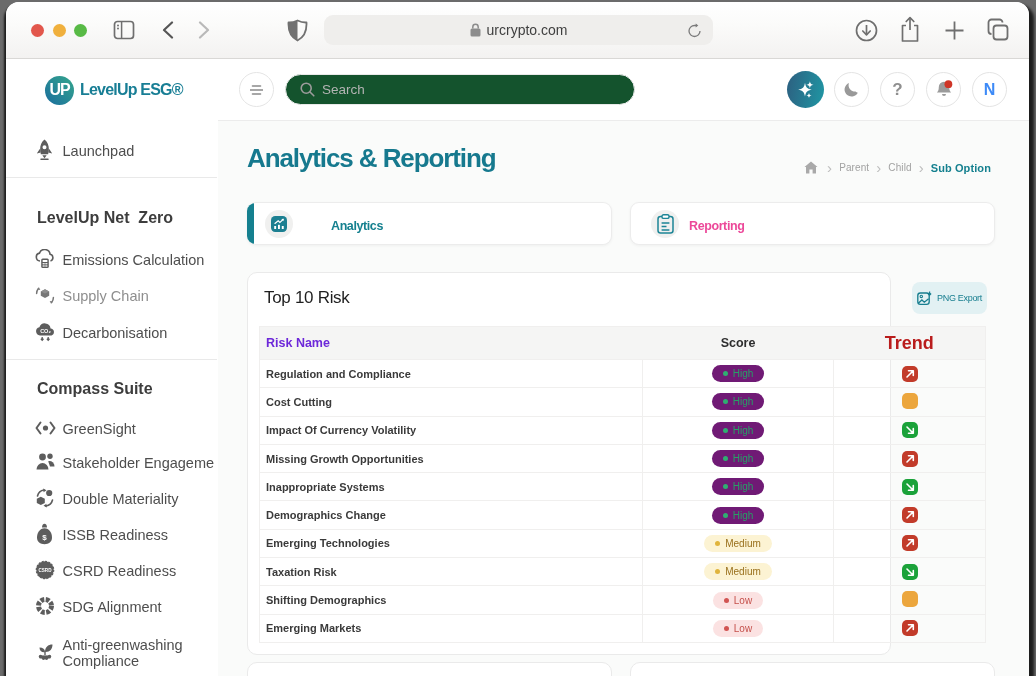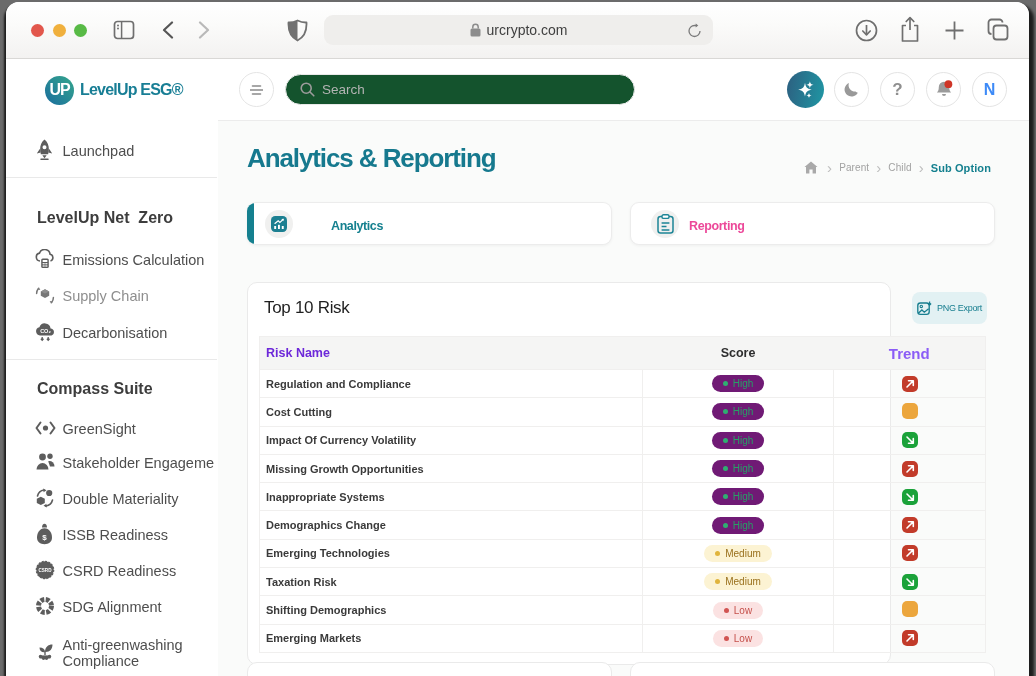--- a/index.html
+++ b/index.html
@@ -326,42 +326,42 @@
               <rect x="1" y="2.5" width="15" height="16.5" rx="2.5" fill="none" stroke="#1d8596" stroke-width="1.5"></rect>
               <rect x="5" y="0.8" width="7" height="3.6" rx="1.5" fill="#fff" stroke="#1d8596" stroke-width="1.4"></rect>
               <line x1="4.6" y1="9" x2="12.4" y2="9" stroke="#1d8596" stroke-width="1.4"></line>
               <line x1="4.6" y1="12.5" x2="9.5" y2="12.5" stroke="#1d8596" stroke-width="1.4"></line>
               <line x1="4.6" y1="16" x2="12.4" y2="16" stroke="#1d8596" stroke-width="1.4"></line>
             </svg>
           </div>
           <div class="abs" style="left:58px;top:15.5px;font-weight:bold;font-size:12.5px;letter-spacing:-0.4px;color:#ec4899;">Reporting</div>
         </div>
 
-        <div class="card" id="top10" style="left:29px;top:161px;width:644px;height:383px;">
+        <div class="card" id="top10" style="left:29px;top:151px;width:644px;height:383px;">
           <div class="abs" style="left:16px;top:15px;font-size:17px;color:#1f1f1f;letter-spacing:-0.3px;">Top 10 Risk</div>
           <div class="abs" style="left:664px;top:9px;width:75px;height:32px;background:#e2f1f3;border-radius:8px;display:flex;align-items:center;justify-content:center;gap:5px;">
             <svg width="15" height="15" viewBox="0 0 15 15">
               <rect x="0.8" y="2" width="11.4" height="11.4" rx="2.6" fill="none" stroke="#177e8f" stroke-width="1.35"></rect>
               <circle cx="4.3" cy="5.4" r="1.2" fill="none" stroke="#177e8f" stroke-width="1.1"></circle>
               <path d="M1.3 12.2 L4.9 9 L7.3 11.2 L11.6 7.8" fill="none" stroke="#177e8f" stroke-width="1.3"></path>
               <path d="M12.6 0.5 v3.4 M11.1 2.5 L12.6 4.2 L14.1 2.5" fill="none" stroke="#177e8f" stroke-width="1.2"></path>
             </svg>
             <span style="font-size:9px;color:#177e8f;letter-spacing:-0.3px;">PNG Export</span>
           </div>
           <table class="abs" style="left:11px;top:53px;width:726px;table-layout:fixed;font-family:inherit;">
             <colgroup>
                 <col style="width:383px">
                 <col style="width:191px">
                 <col style="width:152px">
               </colgroup>
             <thead>
               <tr style="background:#f5f5f4;height:33px;">
                 <th style="text-align:left;padding-left:6px;font-size:12.5px;color:#6d28d9;">Risk Name</th>
                 <th style="font-size:12.5px;color:#2e2e2e;">Score</th>
-                <th style="font-size:15px;color:#8b5cf6;">Trend</th>
+                <th style="font-size:18px;color:#b91c1c;">Trend</th>
               </tr>
             </thead>
             <tbody id="tb">
               <tr>
                   <td>Regulation and Compliance</td>
                   <td><span class="badge hi"><i></i>High</span></td>
                   <td><span class="trend t-up">
                       <svg width="10" height="10" viewBox="0 0 10 10">
                         <path d="M2 8 L8 2 M3.5 1.7 L8.3 1.7 L8.3 6.5" stroke="#fff" stroke-width="1.6" fill="none" stroke-linecap="round" stroke-linejoin="round"></path>
                       </svg>

